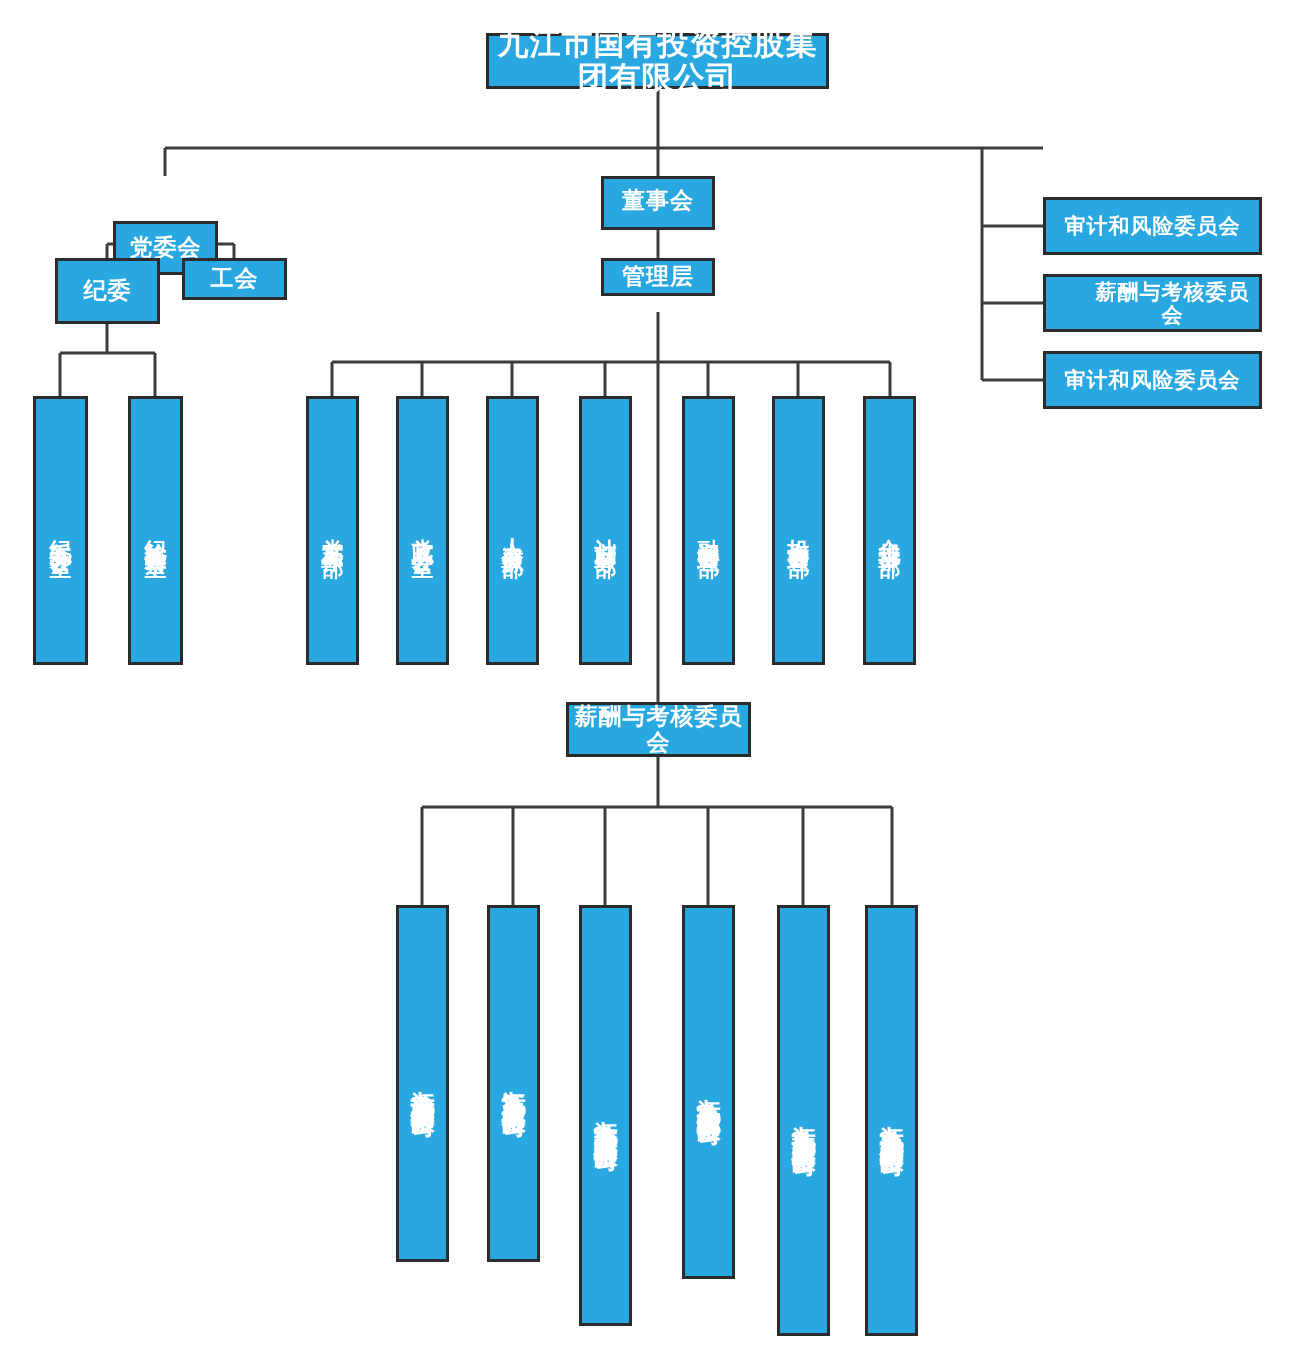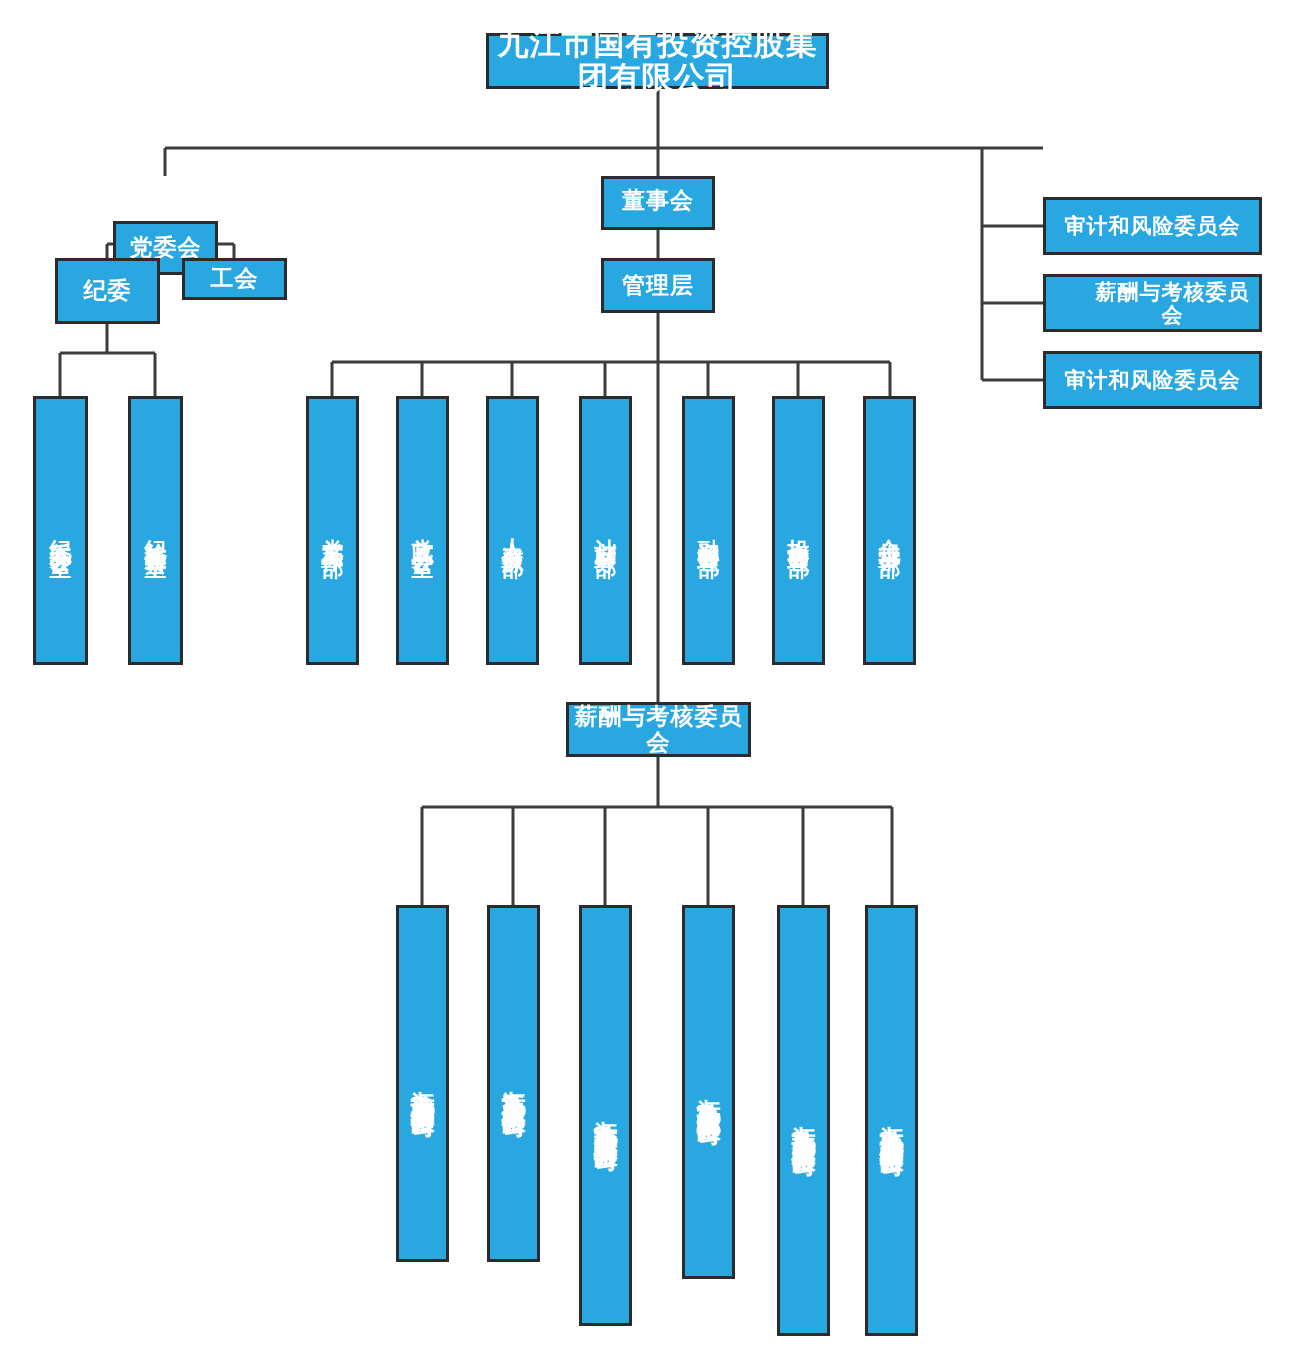--- a/index.html
+++ b/index.html
@@ -68,21 +68,21 @@
 
   <div class="box h committee" style="left:1043px;top:197px;width:219px;height:58px;">审计和风险委员会</div>
   <div class="box h committee" style="left:1043px;top:274px;width:219px;height:58px;padding-left:40px;">薪酬与考核委员会</div>
   <div class="box h committee" style="left:1043px;top:351px;width:219px;height:58px;">审计和风险委员会</div>
 
   <div class="box h small" style="left:113px;top:176px;width:105px;height:54px;margin-top:45px;">党委会</div>
   <div class="box h small" style="left:601px;top:176px;width:114px;height:54px;font-family:Liberation Mono, monospace;">董事会</div>
 
   <div class="box h small" style="left:55px;top:258px;width:105px;height:66px;">纪委</div>
   <div class="box h small" style="left:182px;top:258px;width:105px;height:42px;">工会</div>
-  <div class="box h small" style="left:601px;top:258px;width:114px;height:55px;">管理层</div>
+  <div class="box h small" style="left:601px;top:258px;width:114px;height:38px;">管理层</div>
 
   <div class="box v" style="left:33px;top:396px;width:55px;height:269px;">
     <span>纪委办公室</span>
   </div>
   <div class="box v" style="left:128px;top:396px;width:55px;height:269px;">
     <span>纪检监察室</span>
   </div>
 
   <div class="box v" style="left:306px;top:396px;width:53px;height:269px;">
     <span>党群工作部</span>

